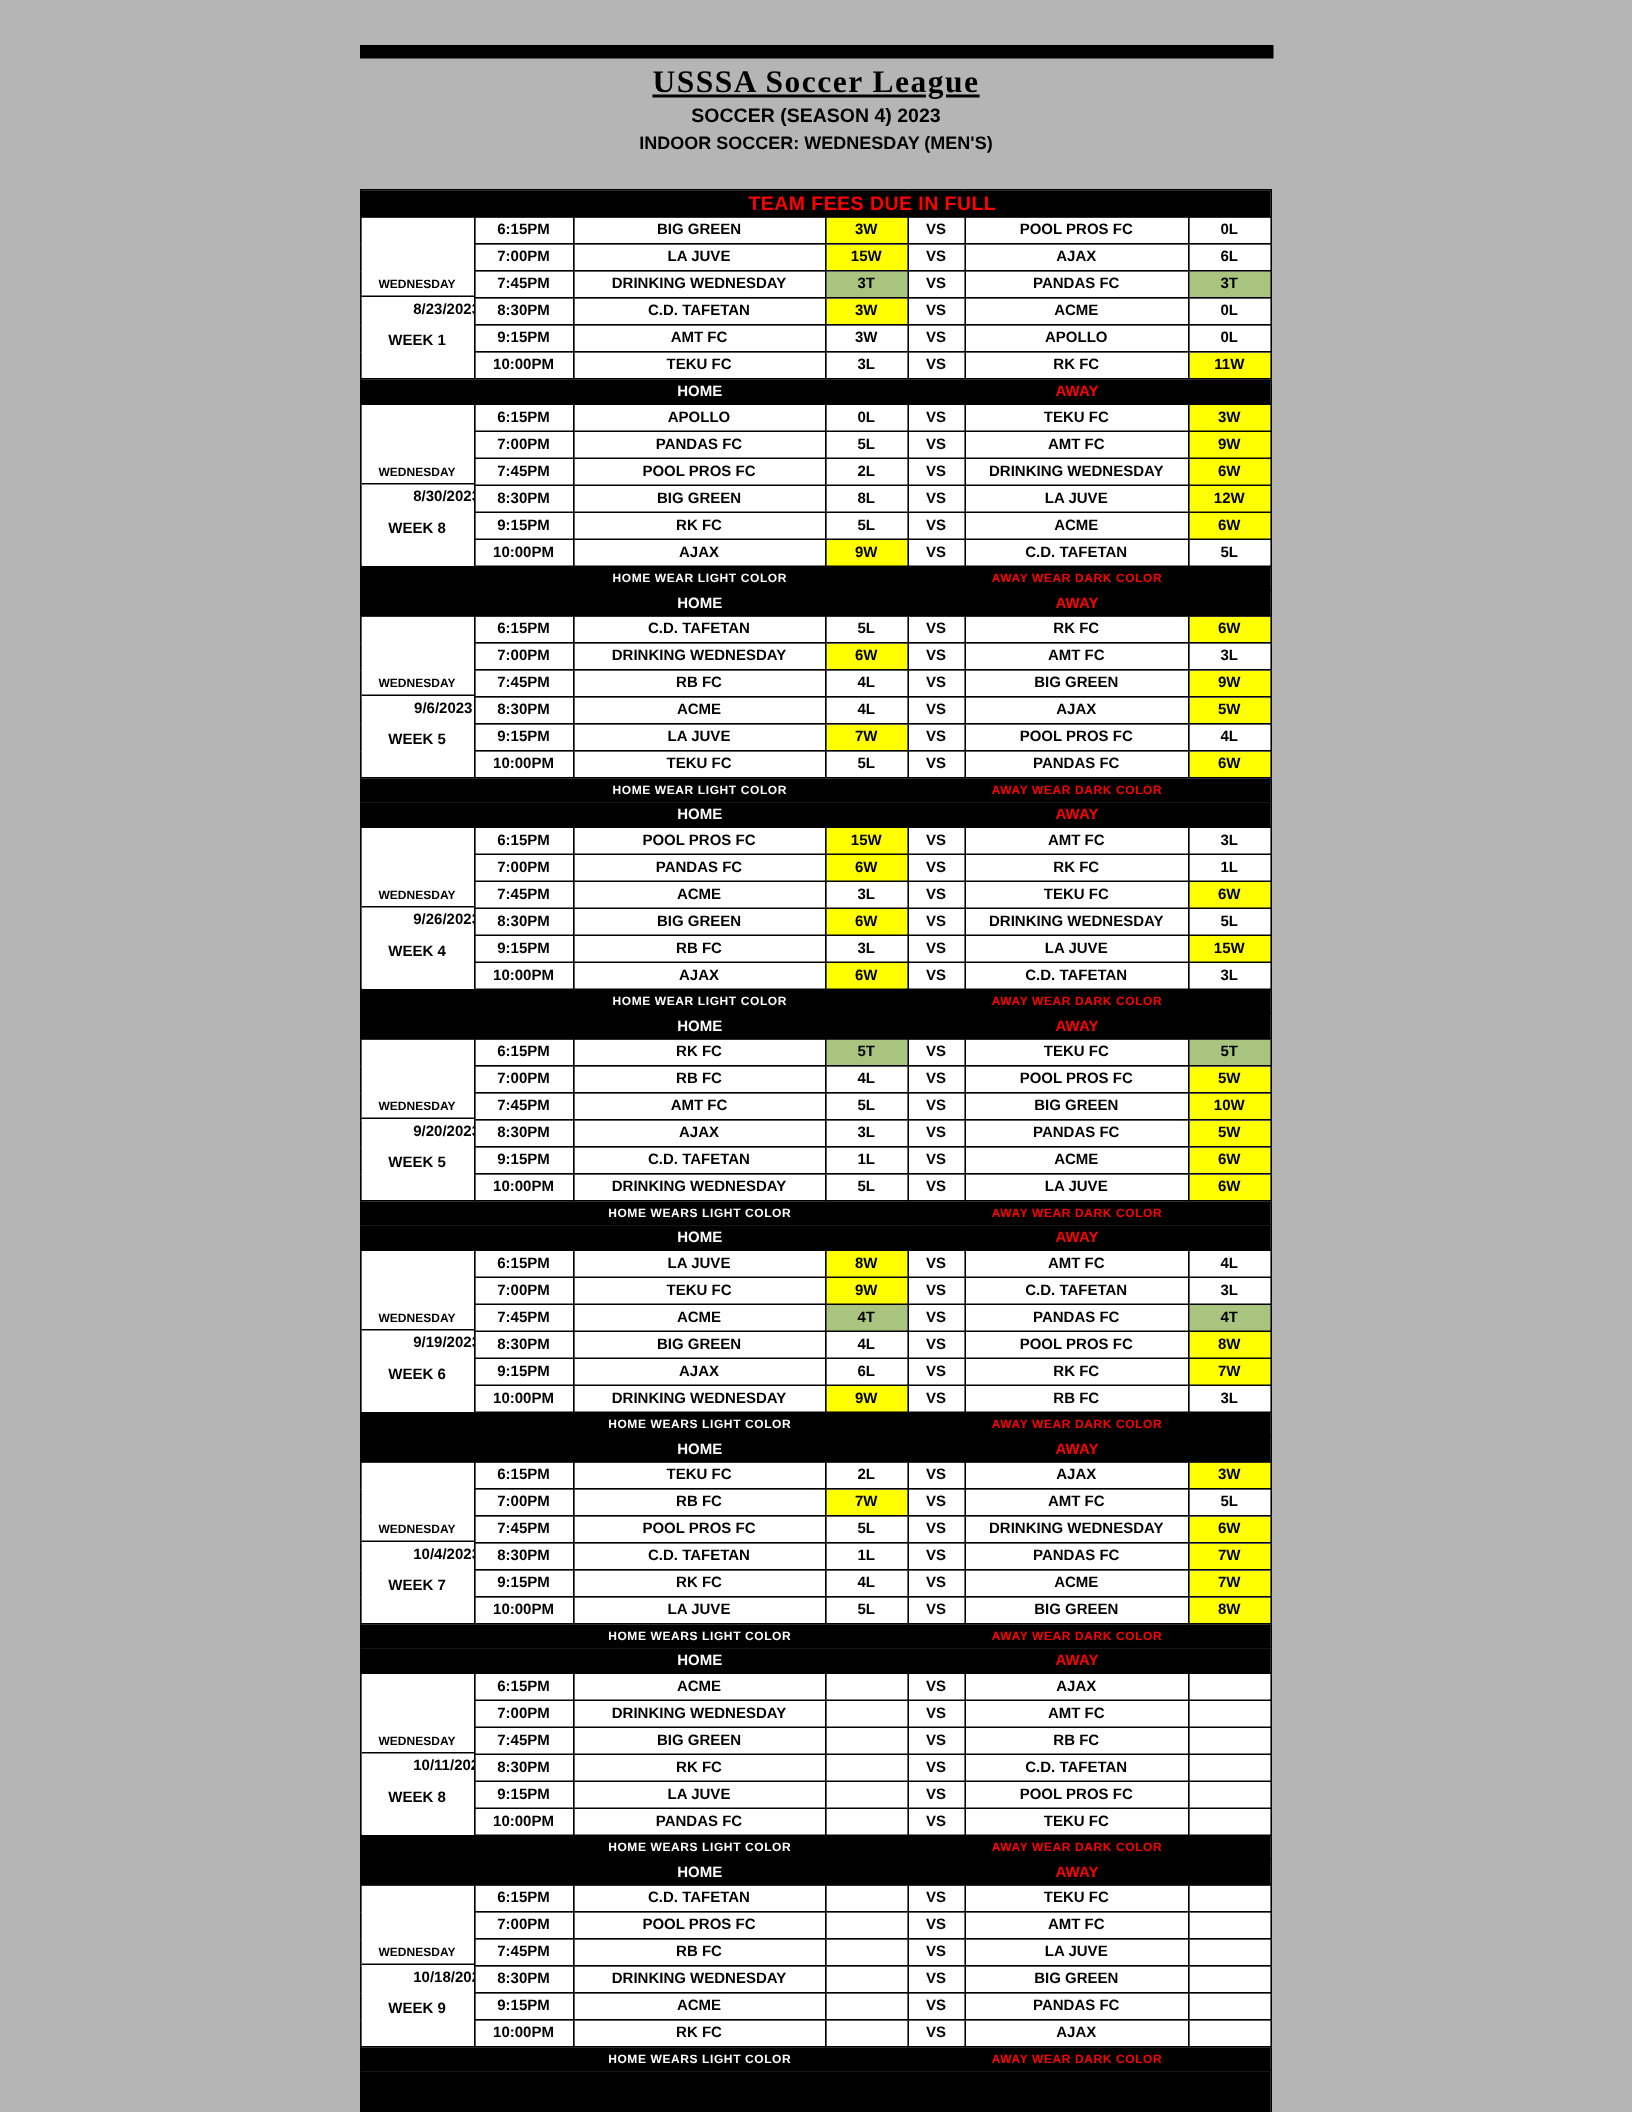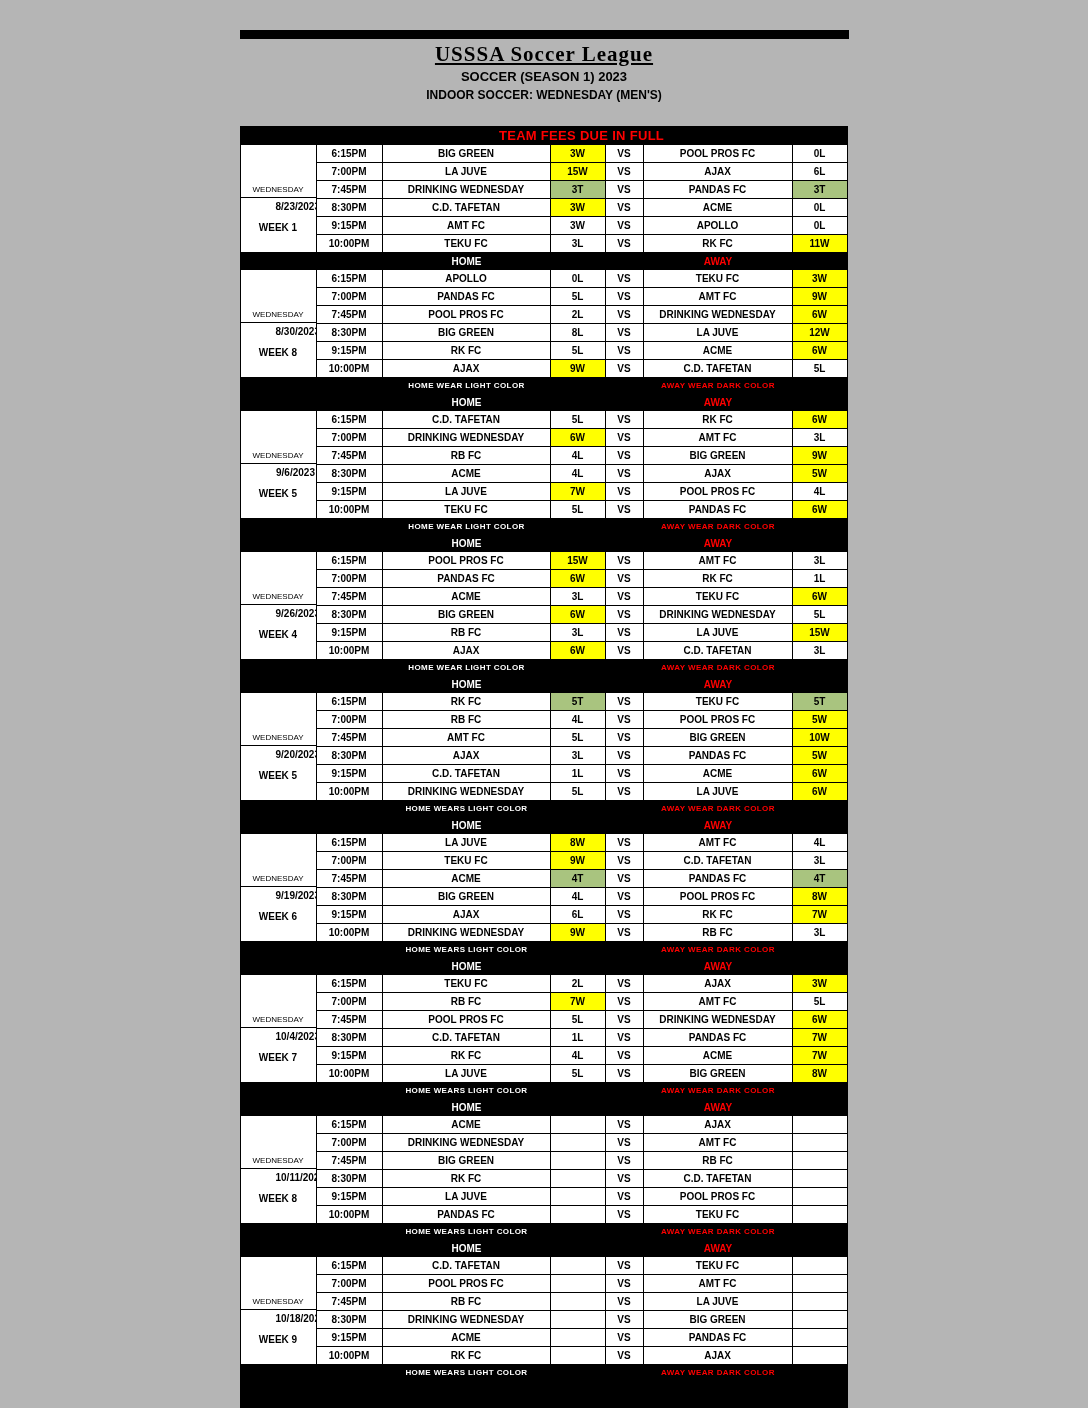--- a/index.html
+++ b/index.html
@@ -25,21 +25,21 @@
 
   .game-row td {
     border: 1px solid #000; background: #fff;
     height: 18px; font-size: 10px; font-weight: bold;
     text-align: center; vertical-align: middle; line-height: 1;
     white-space: nowrap; overflow: hidden;
   }
   .label-cell { position: relative; vertical-align: top; background: #fff; }
   .day-box {
     height: 17px; line-height: 17px; border-bottom: 1px solid #000;
-    font-size: 8px; font-weight: normal; text-align: center;
+    font-size: 8px; font-weight: bold; text-align: center;
   }
   .date-line { height: 18px; line-height: 18px; font-size: 10px; font-weight: bold; text-align: center; margin-left: 35px; }
   .week-line {
     position: absolute; top: 74px; left: 0; width: 100%;
     height: 18px; line-height: 18px; font-size: 10px; font-weight: bold; text-align: center;
   }
   .score-cell.win { background: var(--win, #ffff00); }
   .score-cell.tie { background: var(--tie, #a9c47f); }
 
   .bar-row td { border: 1px solid #000; background: #000; }
@@ -65,21 +65,21 @@
   }
   .end-block { height: 44px; background: #000; border: 1px solid #000; }
 </style>
 </head>
 <body>
 
 <div class="sheet">
   <div class="topbar"></div>
   <div class="hdr">
     <div class="title">USSSA Soccer League</div>
-    <div class="sub1">SOCCER (SEASON 1) 2023</div>
+    <div class="sub1">SOCCER (SEASON 4) 2023</div>
     <div class="sub2">INDOOR SOCCER:  WEDNESDAY (MEN'S)</div>
   </div>
   <table class="sched">
     <colgroup>
       <col style="width:76px">
         <col style="width:66px">
         <col style="width:168px">
       <col style="width:55px">
         <col style="width:38px">
         <col style="width:149px">

